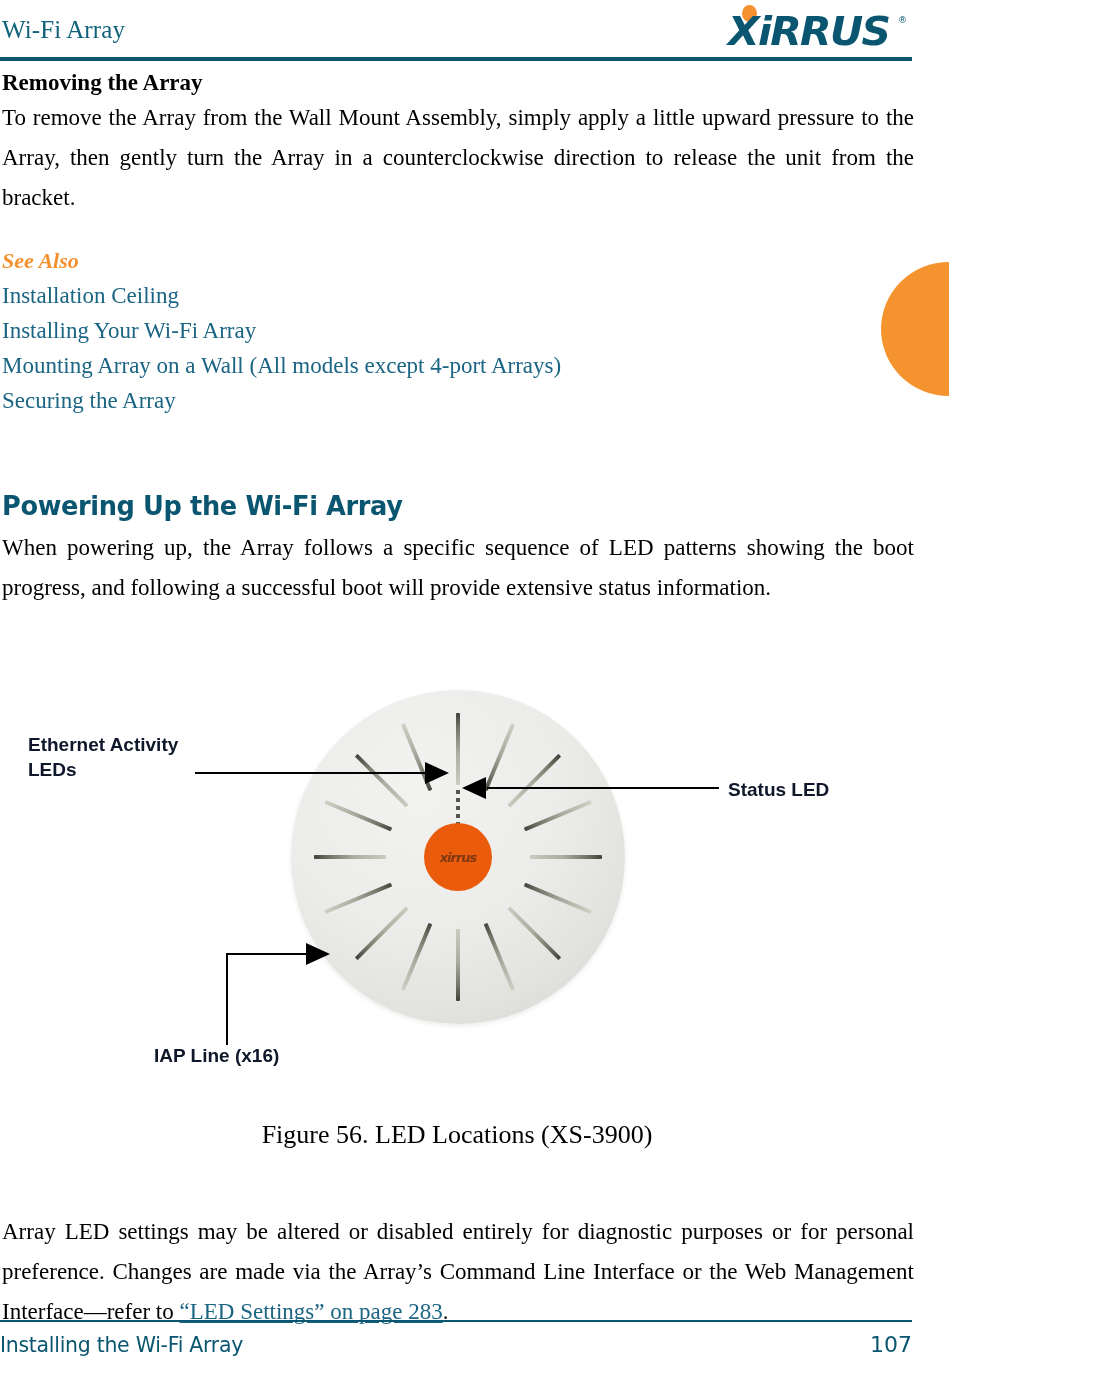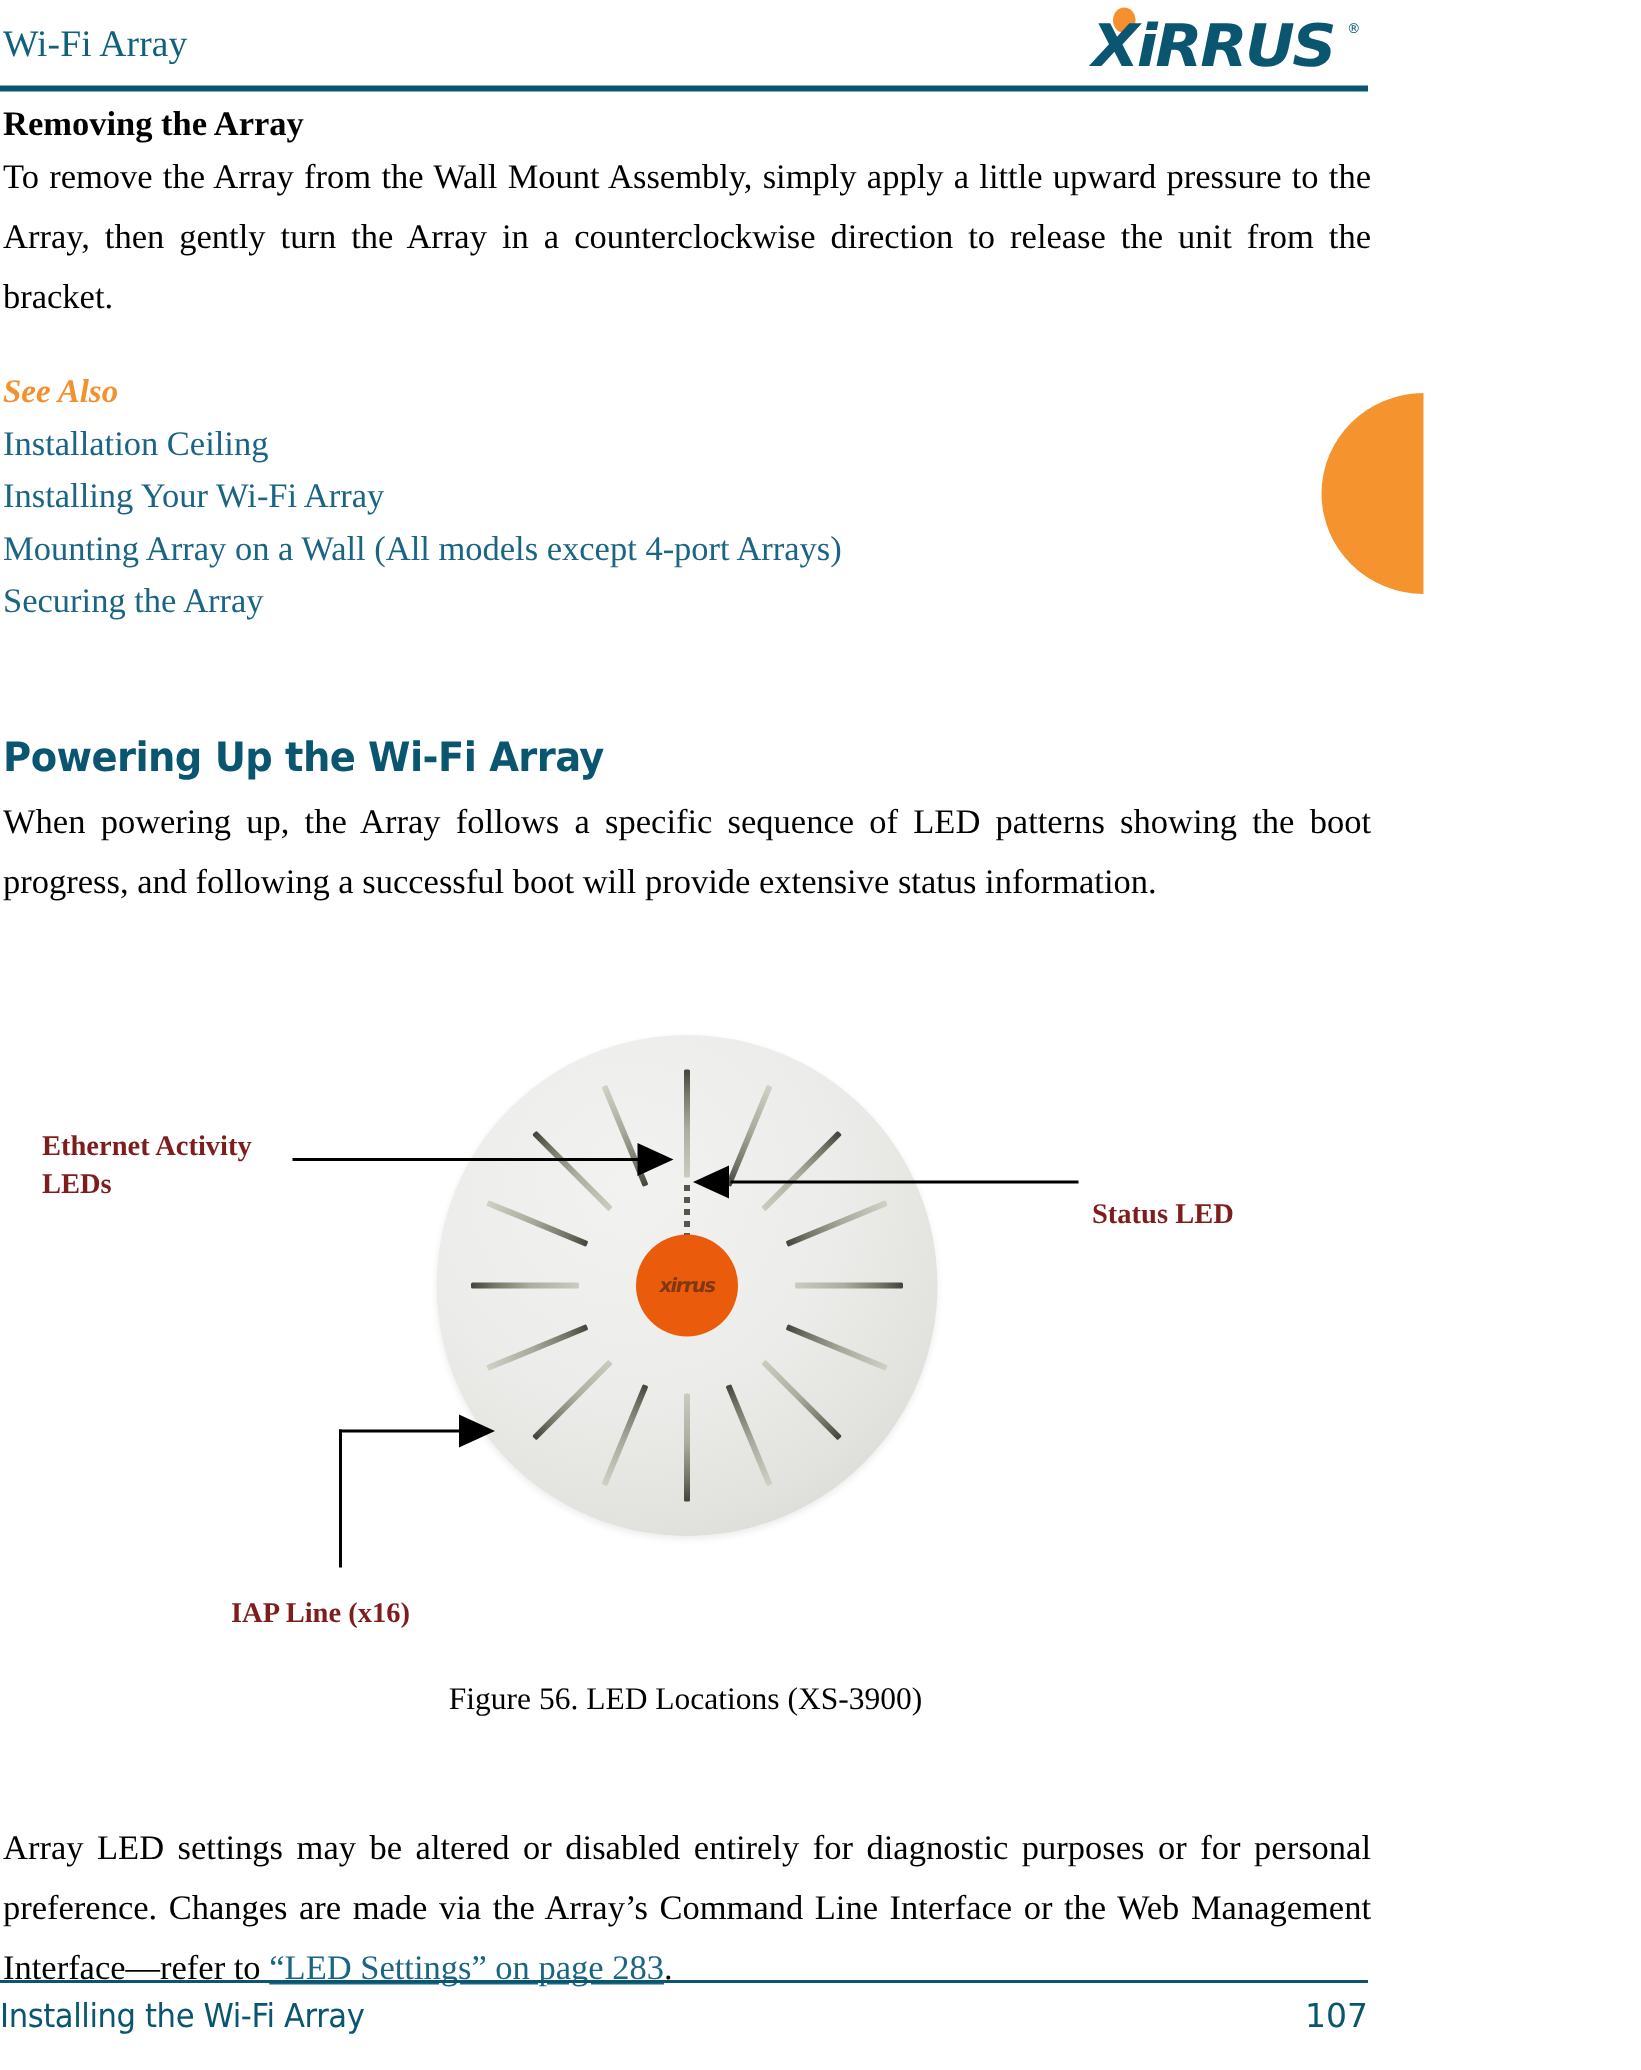--- a/index.html
+++ b/index.html
@@ -255,37 +255,36 @@
     width: 0;
     height: 0;
     border-top: 11px solid transparent;
     border-bottom: 11px solid transparent;
   }
   .arrow-right { border-left: 24px solid #000000; }
   .arrow-left  { border-right: 24px solid #000000; }
 
   .callout {
     position: absolute;
-    font-family: Liberation Serif, serif;
+    font-family: Liberation Sans, sans-serif;
     font-weight: bold;
     font-size: 19px;
-    color: #7f1d1d;
+    color: #0f172a;
     line-height: 25px;
     white-space: pre-line;
-    margin-top: 20px;
   }
 
   .fig-caption {
     position: absolute;
     left: 0;
     top: 1120px;
     width: 914px;
     text-align: center;
     font-family: "Liberation Serif", serif;
-    font-size: 21px;
+    font-size: 26px;
     color: #000000;
   }
 
   
   .footer {
     position: absolute;
     left: 0;
     top: 1320px;
     width: 1094px;
     height: 60px;

